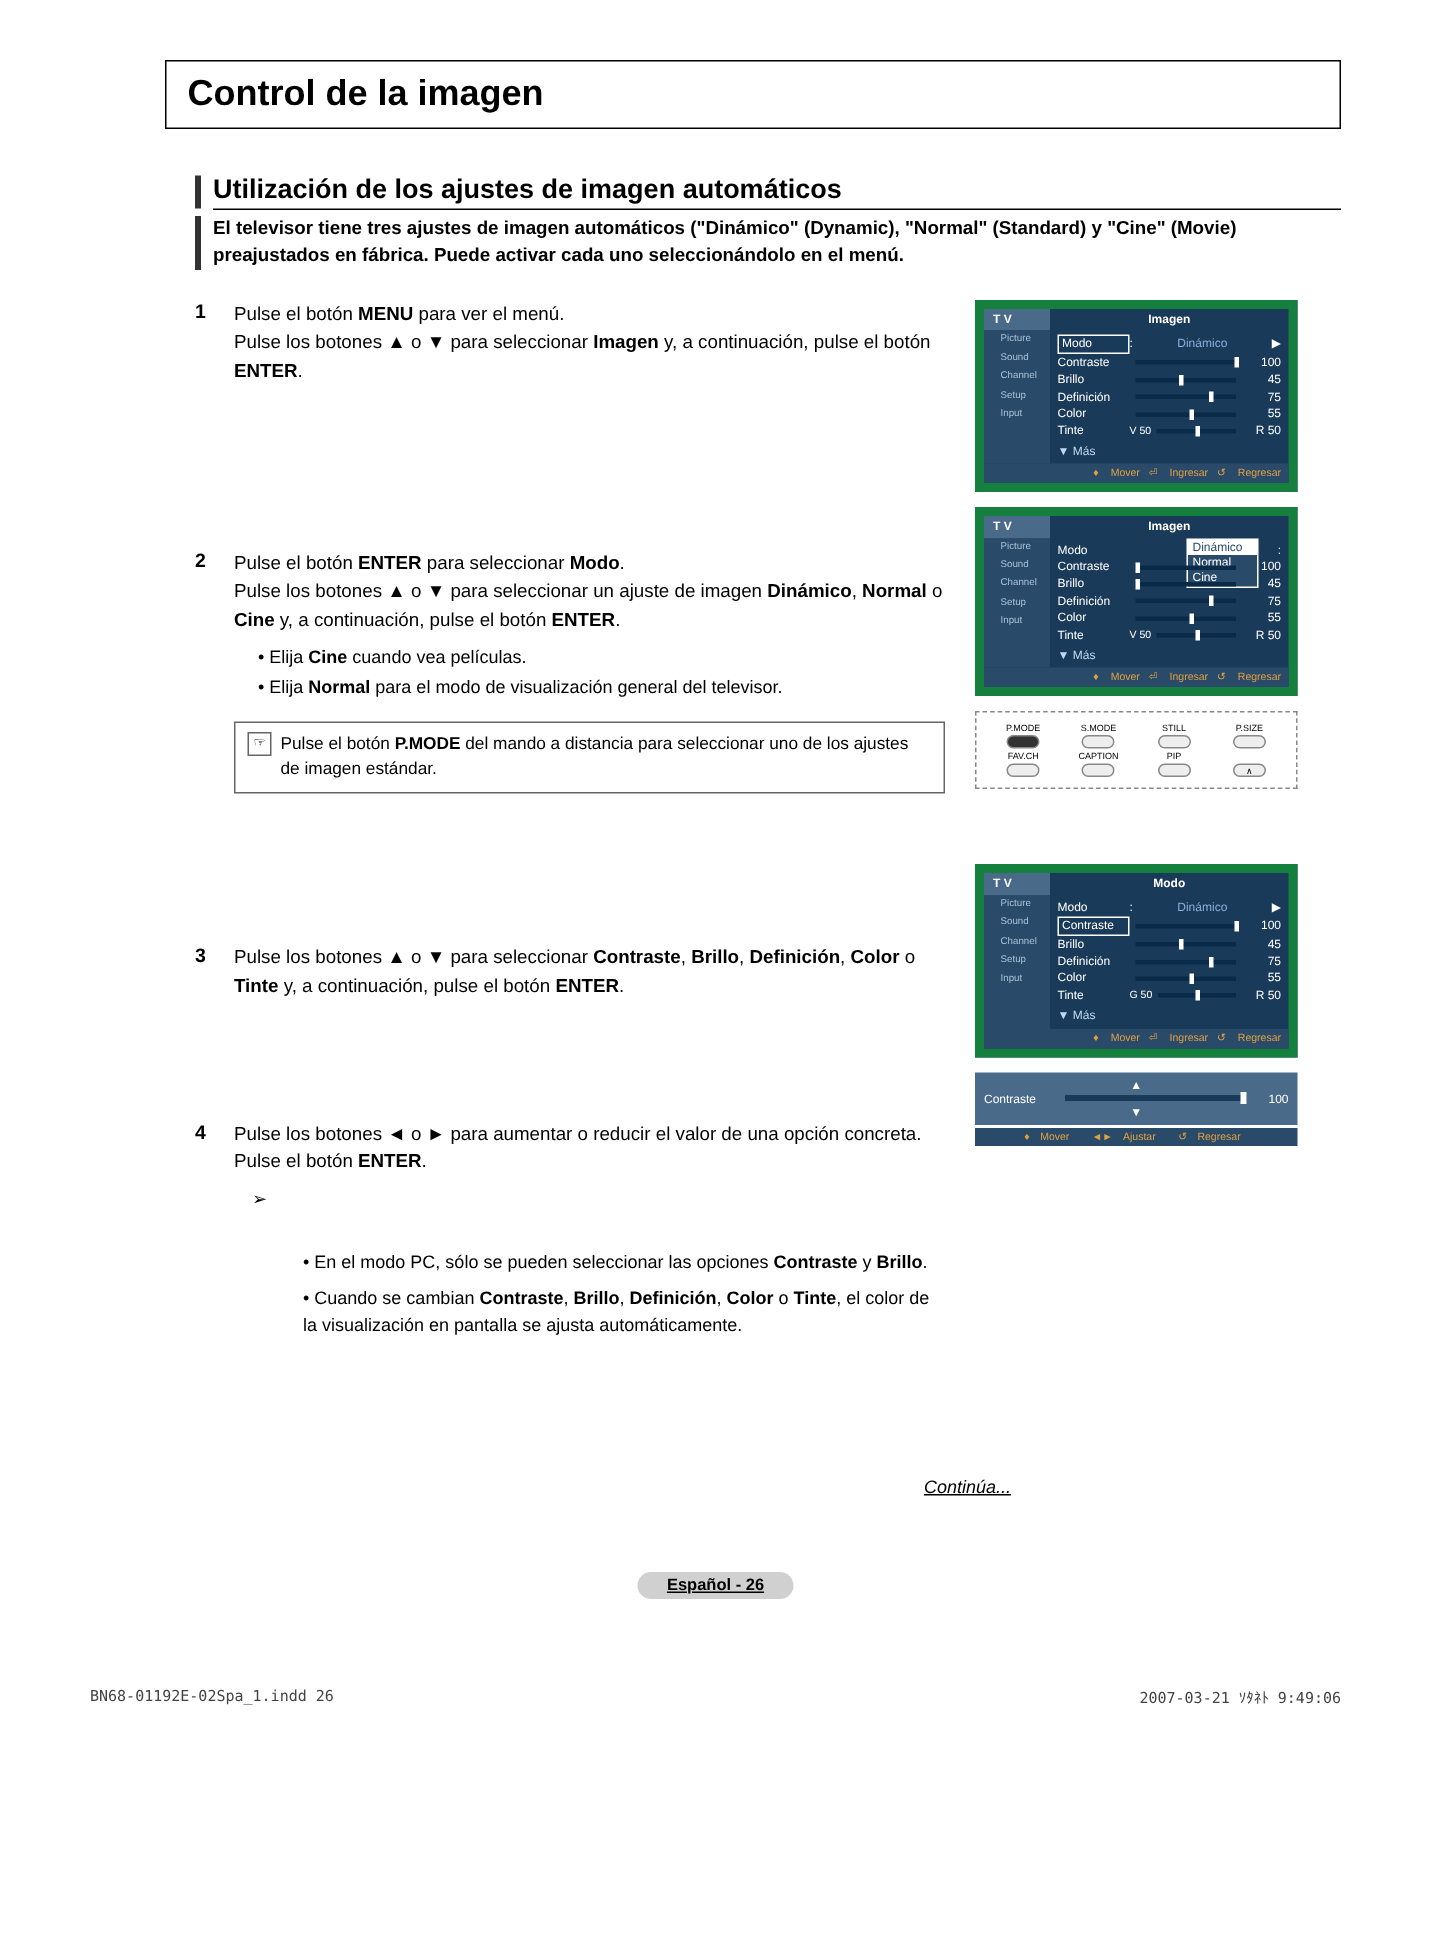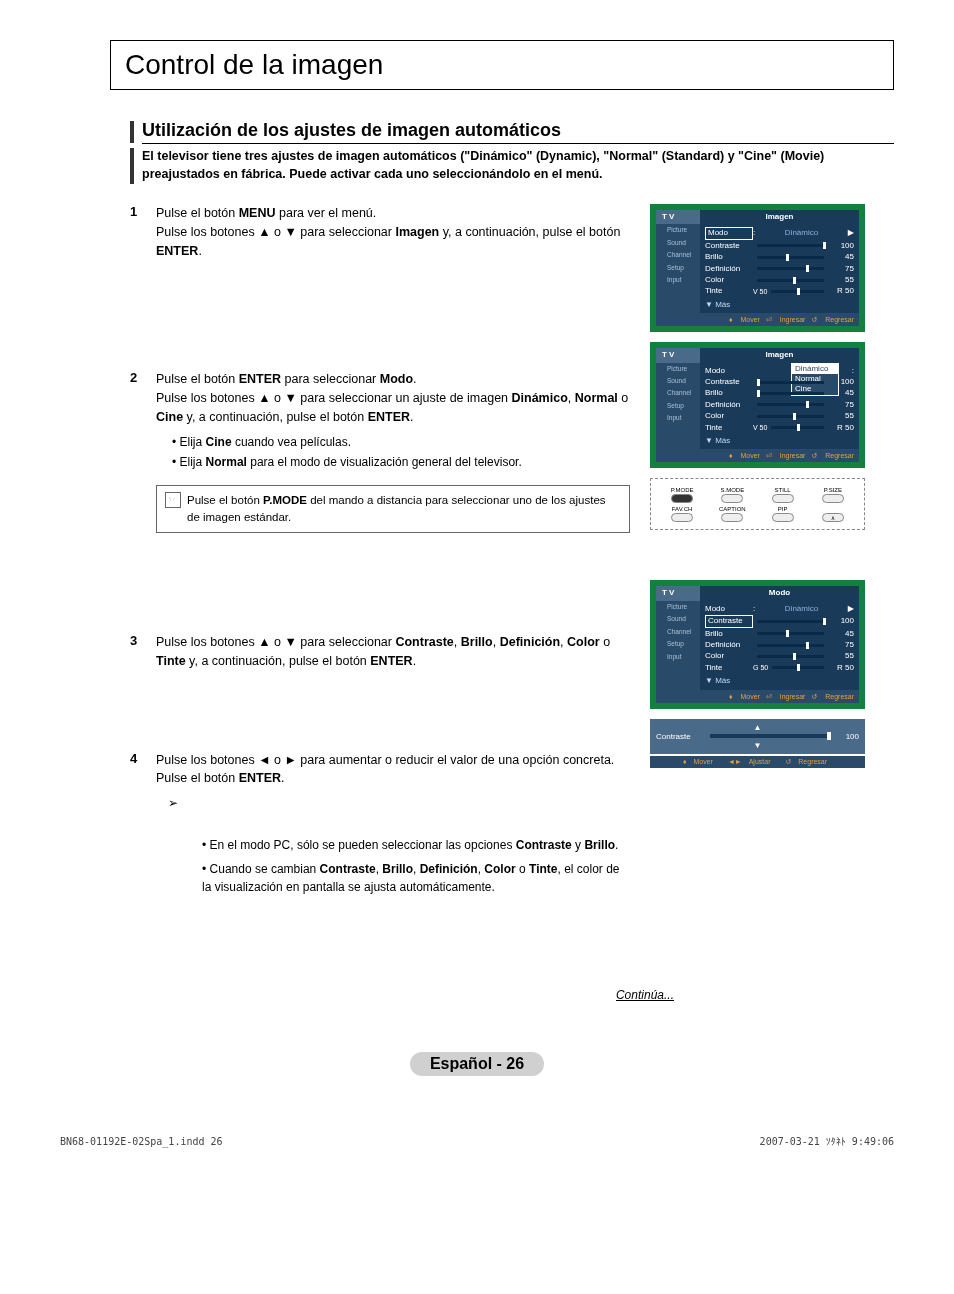--- a/index.html
+++ b/index.html
@@ -1,18 +1,18 @@
 <!DOCTYPE html>
 <html><head>
 <meta charset="utf-8">
 <style>
   * { box-sizing: border-box; margin: 0; padding: 0; }
   body { font-family: Arial, Helvetica, sans-serif; background: #fff; width: 954px; padding: 40px 60px 30px 60px; font-size: 13px; color: #000; }
   .page-title-box { border: 1px solid #000; padding: 8px 14px; margin-bottom: 30px; margin-left: 50px; }
-  .page-title { font-size: 28px; font-weight: normal; }
+  .page-title { font-size: 24px; font-weight: bold; }
   .section-title-row { display: flex; align-items: center; margin-left: 70px; margin-bottom: 4px; }
   .section-bar { width: 4px; height: 22px; background: #333; margin-right: 8px; }
   .section-title { font-size: 18px; font-weight: bold; border-bottom: 1px solid #000; flex: 1; padding-bottom: 2px; }
   .intro-row { display: flex; align-items: flex-start; margin-left: 70px; margin-bottom: 20px; }
   .intro-bar { width: 4px; height: 36px; background: #333; margin-right: 8px; flex-shrink: 0; }
   .intro-text { font-weight: bold; font-size: 12.5px; line-height: 1.4; }
   .content-area { display: flex; margin-left: 70px; gap: 20px; }
   .left { flex: 1; max-width: 500px; }
   .right { width: 215px; flex-shrink: 0; }
   .step { display: flex; margin-bottom: 30px; }
@@ -61,21 +61,21 @@
   .slider-box { background: #4a6a8a; color: #fff; padding: 4px 6px; font-size: 8px; margin-top: 6px; margin-bottom: 2px; }
   .slider-row { display: flex; align-items: center; }
   .slider-label { width: 48px; }
   .slider-bar { flex: 1; height: 4px; background: #1a3a5a; position: relative; margin: 0 6px; }
   .slider-bar::after { content: ''; position: absolute; right: 0; top: -2px; width: 4px; height: 8px; background: #fff; }
   .slider-val { width: 22px; text-align: right; }
   .slider-foot { background: #2a4a6a; color: #e0a040; text-align: center; padding: 2px; font-size: 7px; }
   .slider-foot span { margin: 0 5px; }
   .continua { text-align: right; font-style: italic; text-decoration: underline; margin-left: 70px; margin-right: 220px; margin-top: 50px; font-size: 12px; }
   .page-num { text-align: center; margin-top: 50px; }
-  .page-num span { display: inline-block; background: #d0d0d0; padding: 3px 20px; border-radius: 12px; font-size: 16px; font-weight: bold; }
+  .page-num span { display: inline-block; background: #d0d0d0; padding: 3px 20px; border-radius: 12px; font-size: 11px; font-weight: bold; text-decoration: underline; }
   .footer { display: flex; justify-content: space-between; font-size: 10px; color: #444; margin-top: 60px; font-family: monospace; }
 </style>
 </head>
 <body>
 
 <div class="page-title-box">
   <div class="page-title">Control de la imagen</div>
 </div>
 
 <div class="section-title-row">

